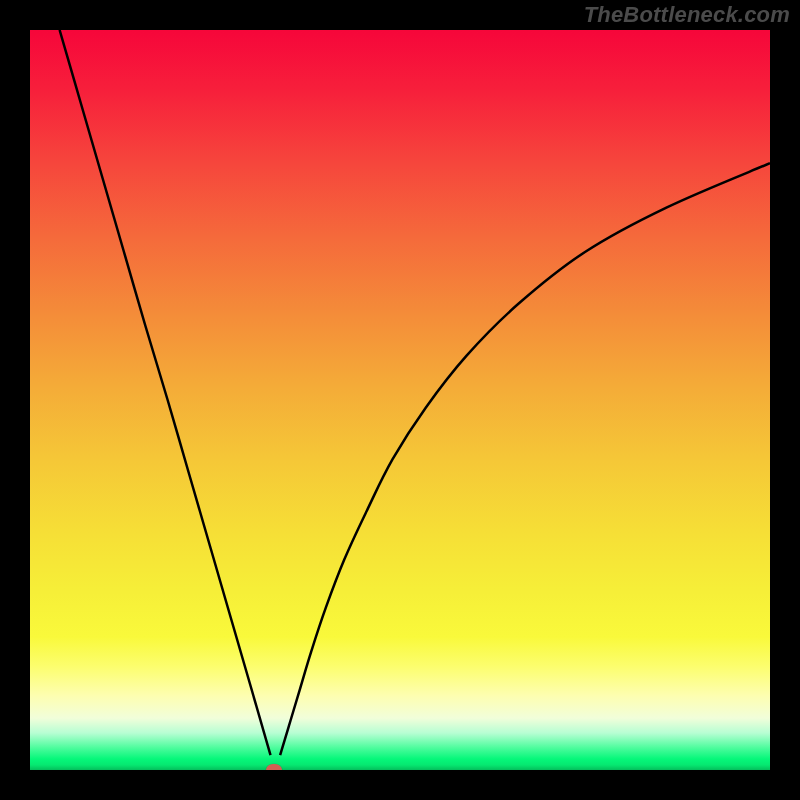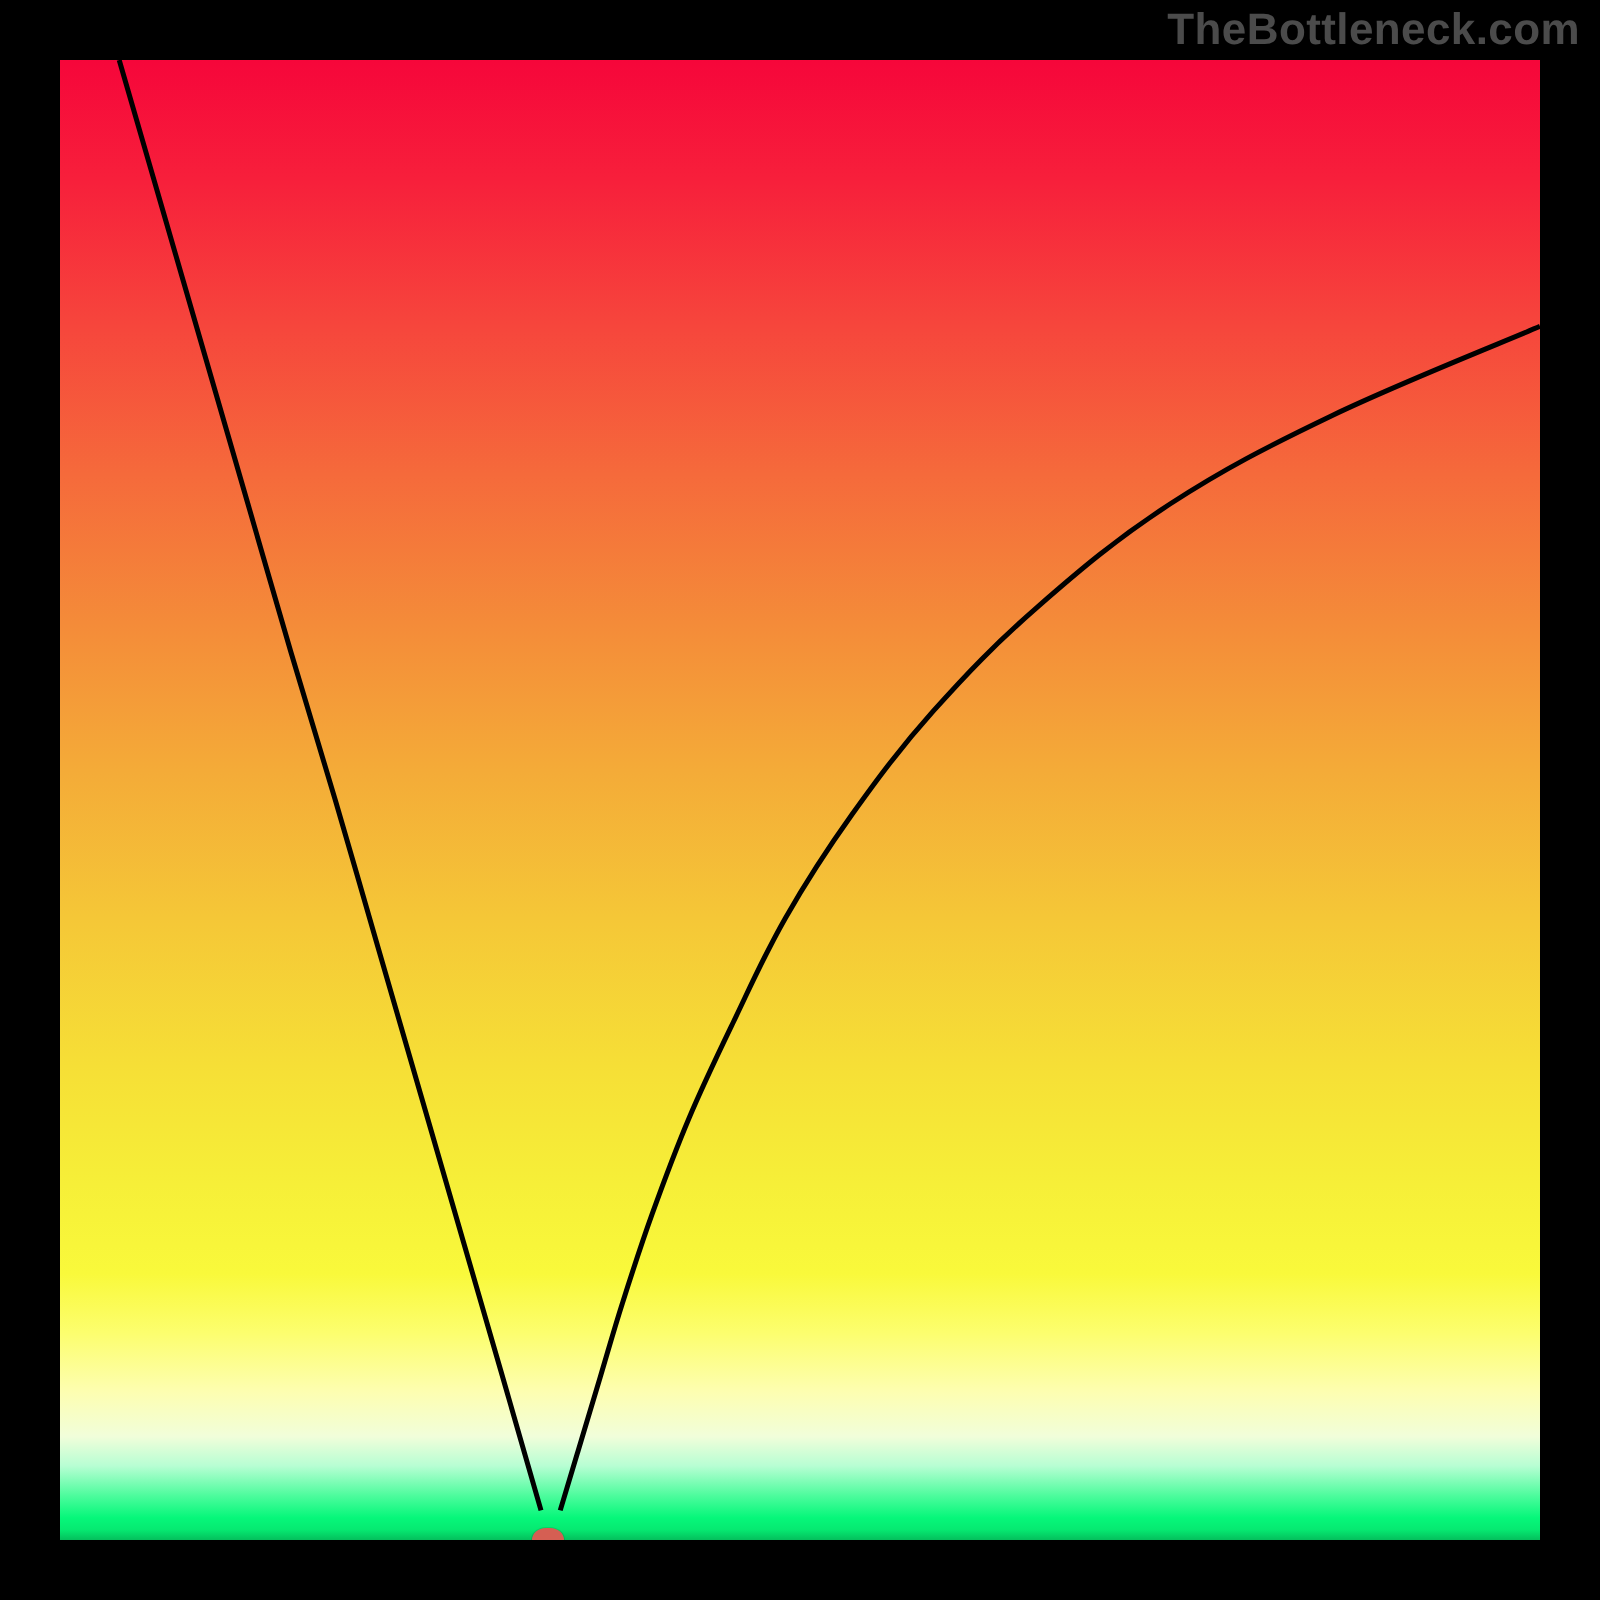--- a/index.html
+++ b/index.html
@@ -9,20 +9,21 @@
     height: 800px;
     background: #000;
     font-family: Arial, Helvetica, sans-serif;
     overflow: hidden;
   }
   .frame {
     position: relative;
     width: 800px;
     height: 788px;
     background: #000;
+    font-style: italic;
   }
   .watermark {
     position: absolute;
     top: 2px;
     right: 10px;
     color: #4b4b4b;
     font-size: 22px;
     font-weight: 600;
     letter-spacing: 0.2px;
     user-select: none;

